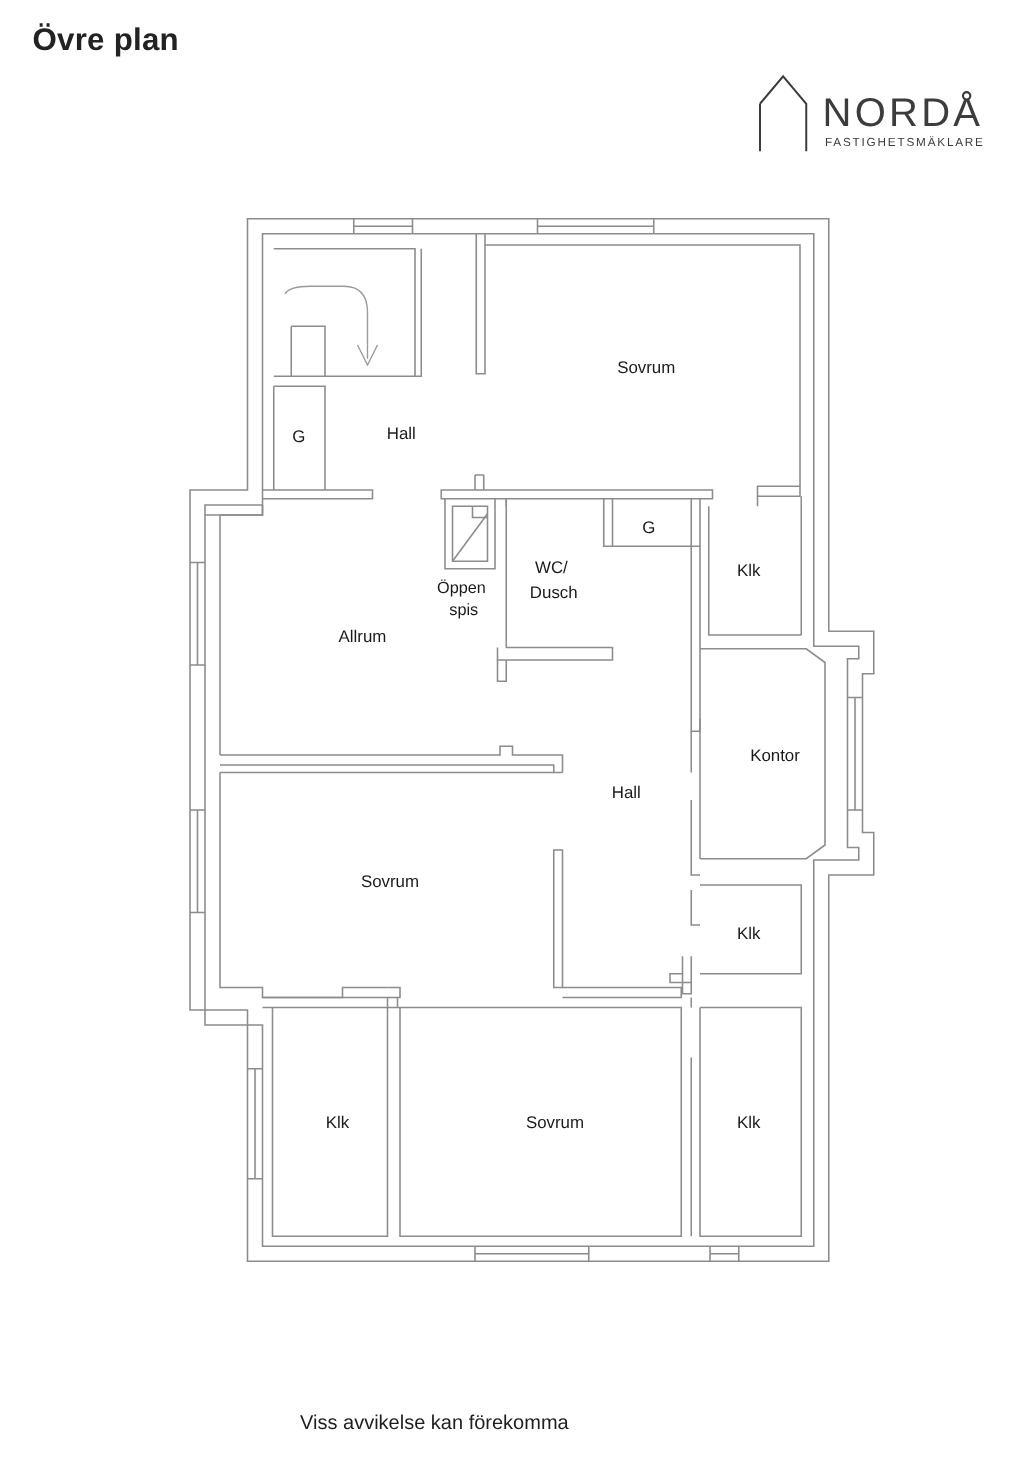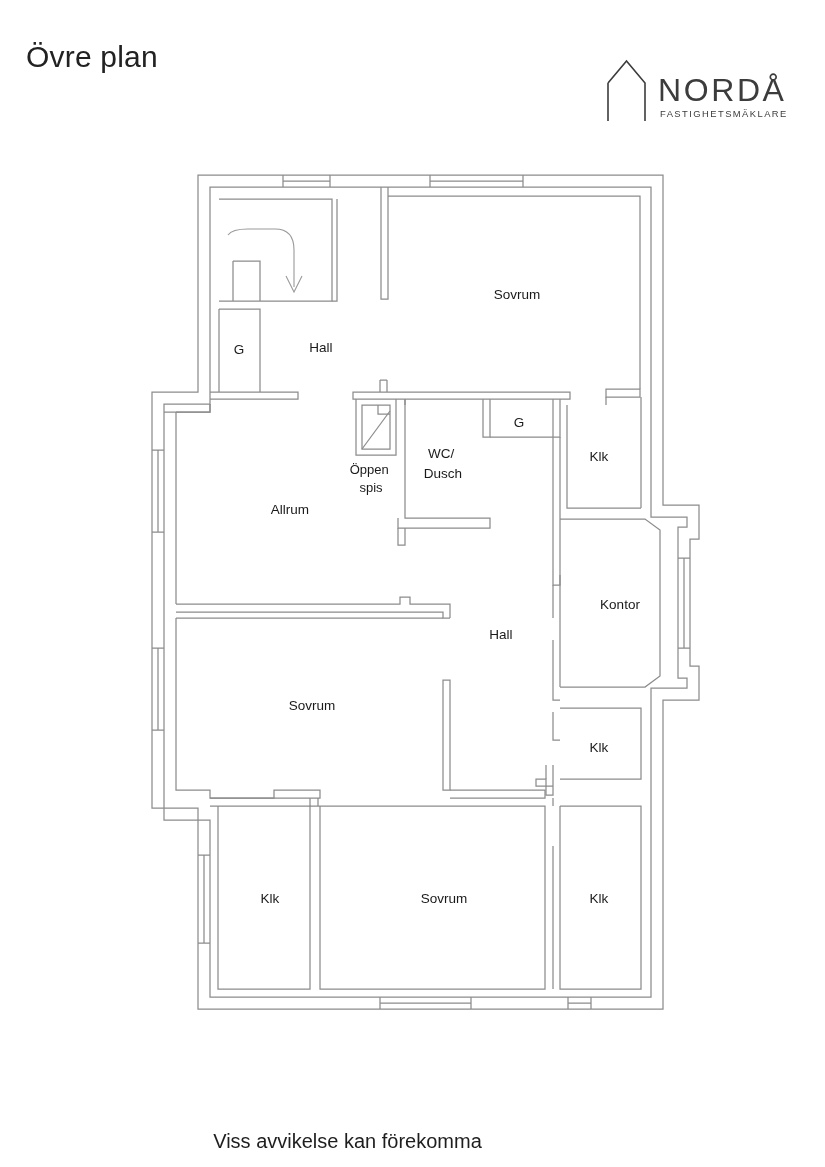--- a/index.html
+++ b/index.html
@@ -14,23 +14,23 @@
     position: relative;
     font-family: "Liberation Sans", sans-serif;
     color: #1a1a1a;
     overflow: hidden;
   }
 
   
   #page-title {
     position: absolute;
     left: 26px;
-    top: 40px;
-    font-size: 30px;
-    font-weight: 400;
+    top: 18px;
+    font-size: 25px;
+    font-weight: 700;
     letter-spacing: 0.2px;
     color: #222222;
     white-space: nowrap;
   }
 
   #brand-logo {
     position: absolute;
     left: 604px;
     top: 55px;
     width: 200px;
@@ -59,21 +59,21 @@
     font-size: 13px;
   }
 
   
   #disclaimer {
     position: absolute;
     left: 0;
     top: 1130px;
     width: 695px;
     text-align: center;
-    font-size: 20px;
+    font-size: 16px;
     color: #1e1e1e;
   }
 </style>
 </head>
 <body>
 
 <div id="page-title">Övre plan</div>
 
 <div id="brand-logo">
   <svg width="200" height="70" viewBox="0 0 200 70" xmlns="http://www.w3.org/2000/svg">

